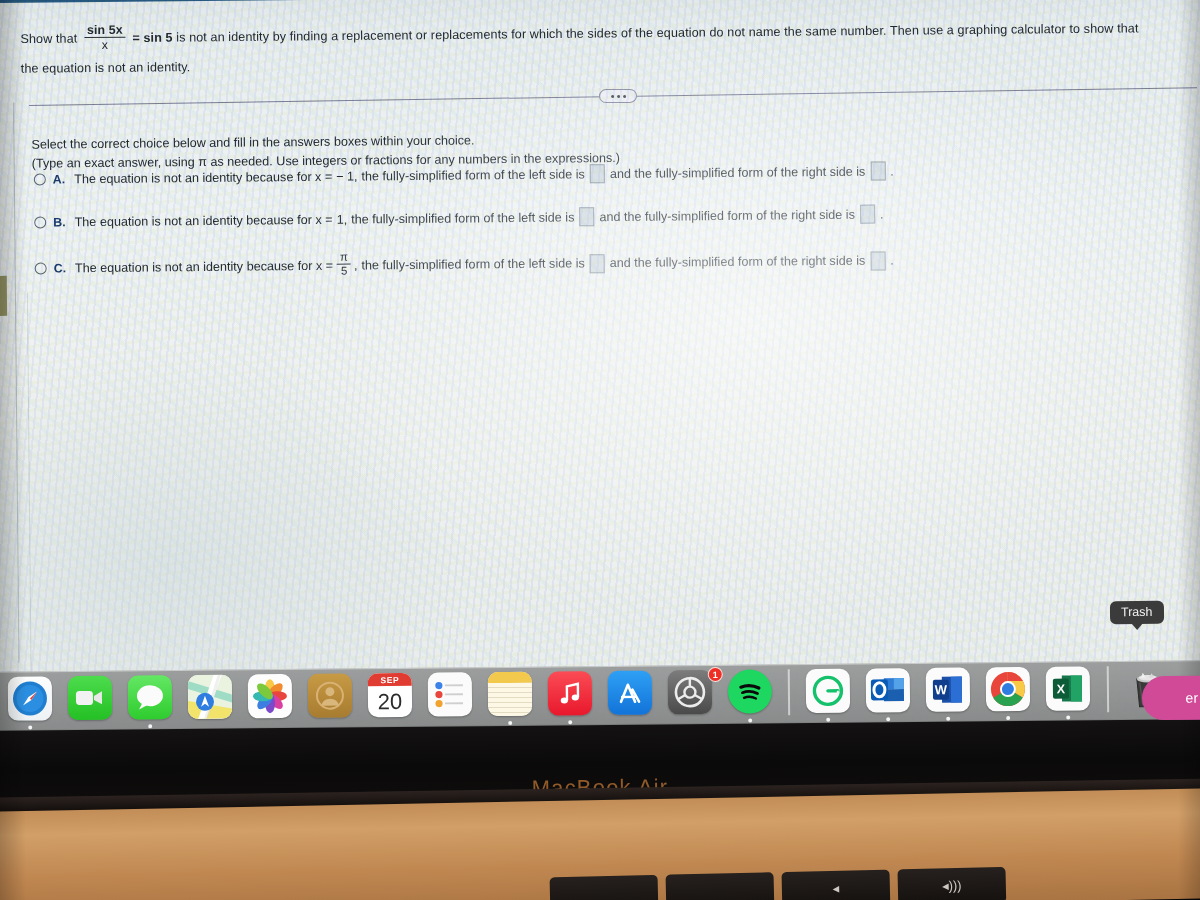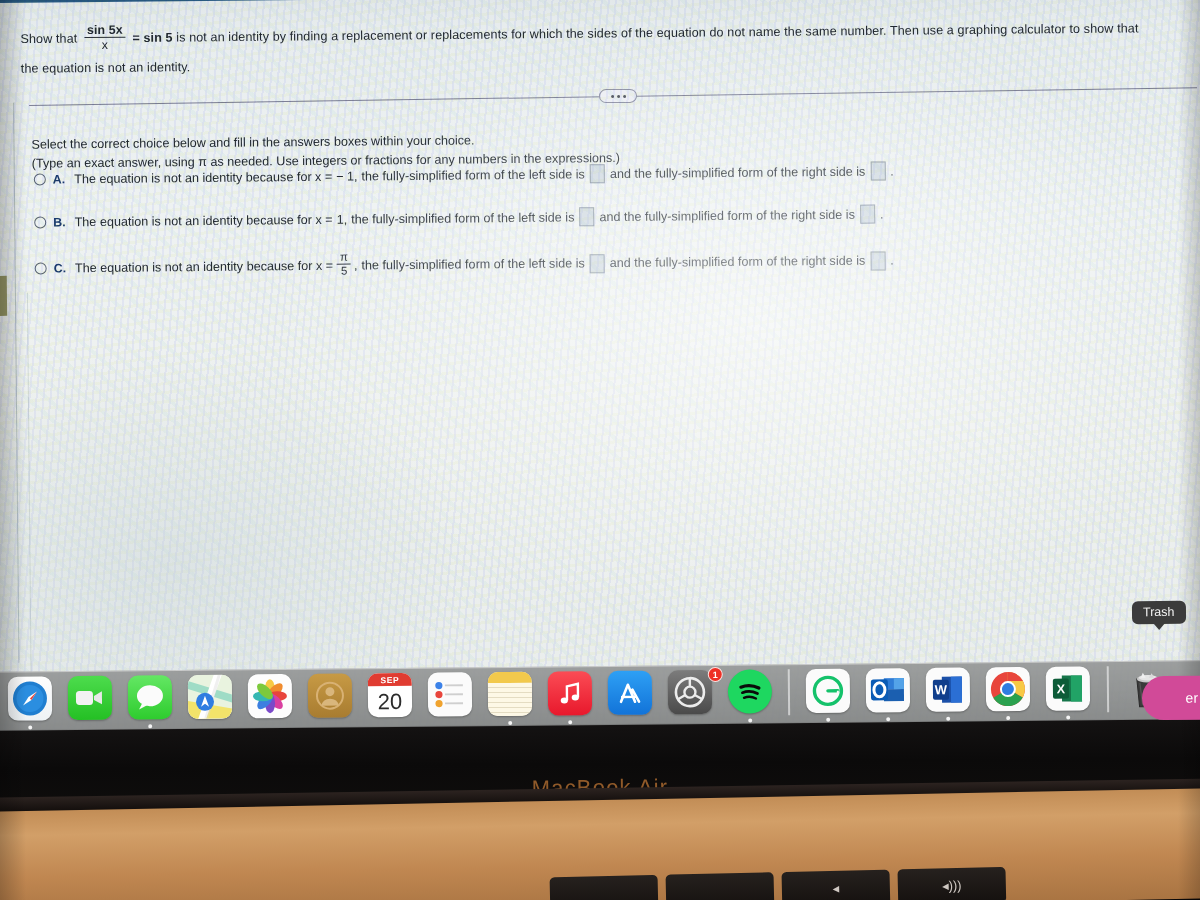--- a/index.html
+++ b/index.html
@@ -222,21 +222,20 @@
     position: absolute;
     left: 1110px; top: 601px;
     background: #3b3b3b;
     color: #f2f2f2;
     font-size: 12.5px;
     padding: 4px 11px 5px;
     border-radius: 6px;
     transform: rotate(-0.55deg);
     z-index: 9;
     white-space: nowrap;
-    margin-left: 22px;
   }
   #trash-tip:after {
     content: "";
     position: absolute;
     left: 50%; bottom: -6px;
     margin-left: -6px;
     border-left: 6px solid transparent;
     border-right: 6px solid transparent;
     border-top: 7px solid #3b3b3b;
   }

